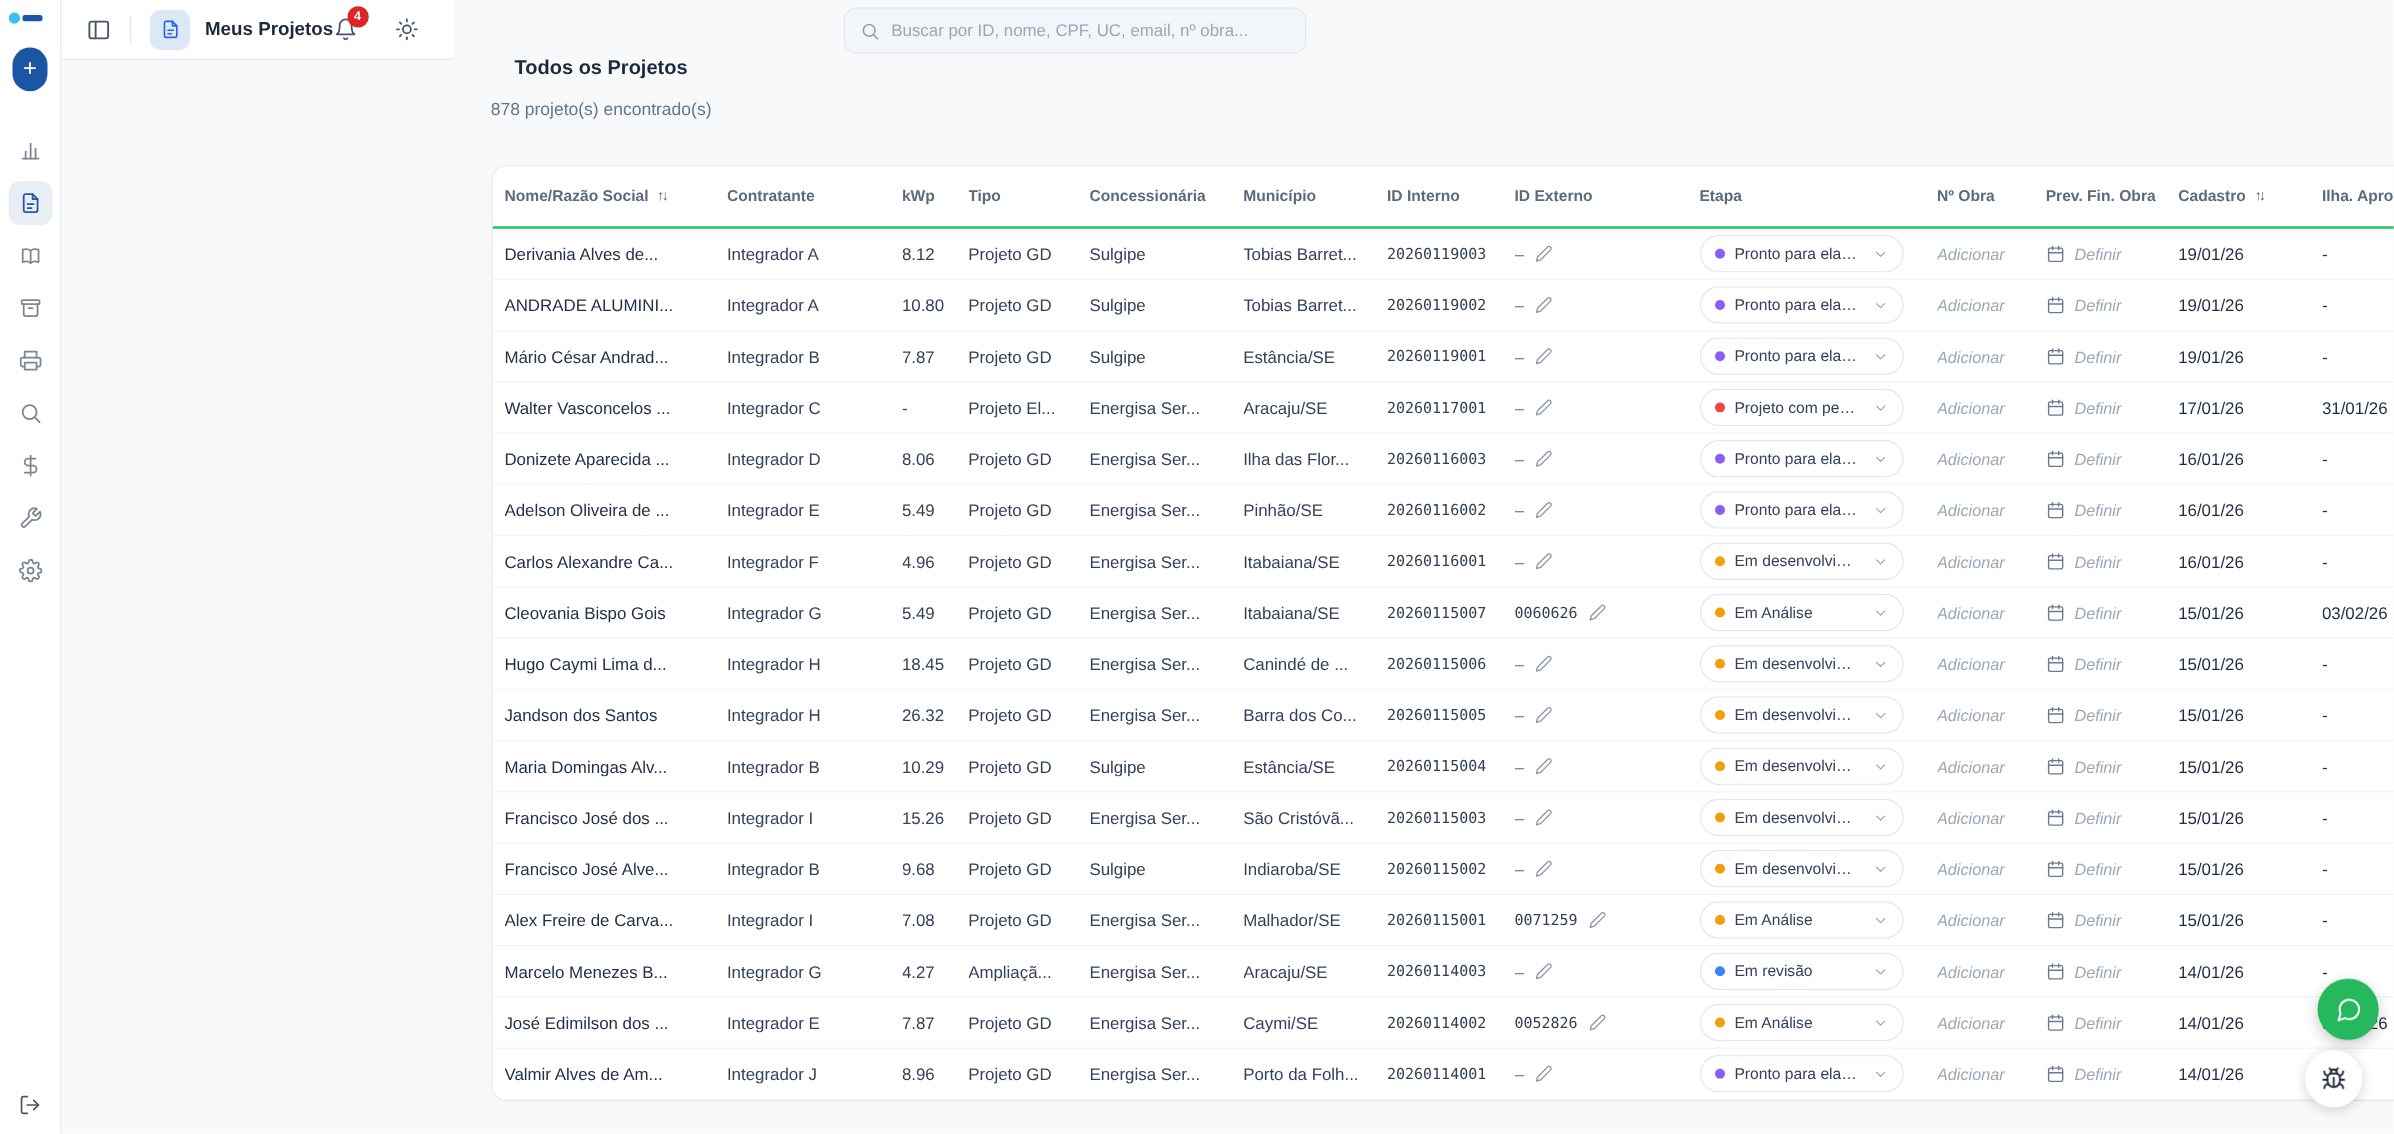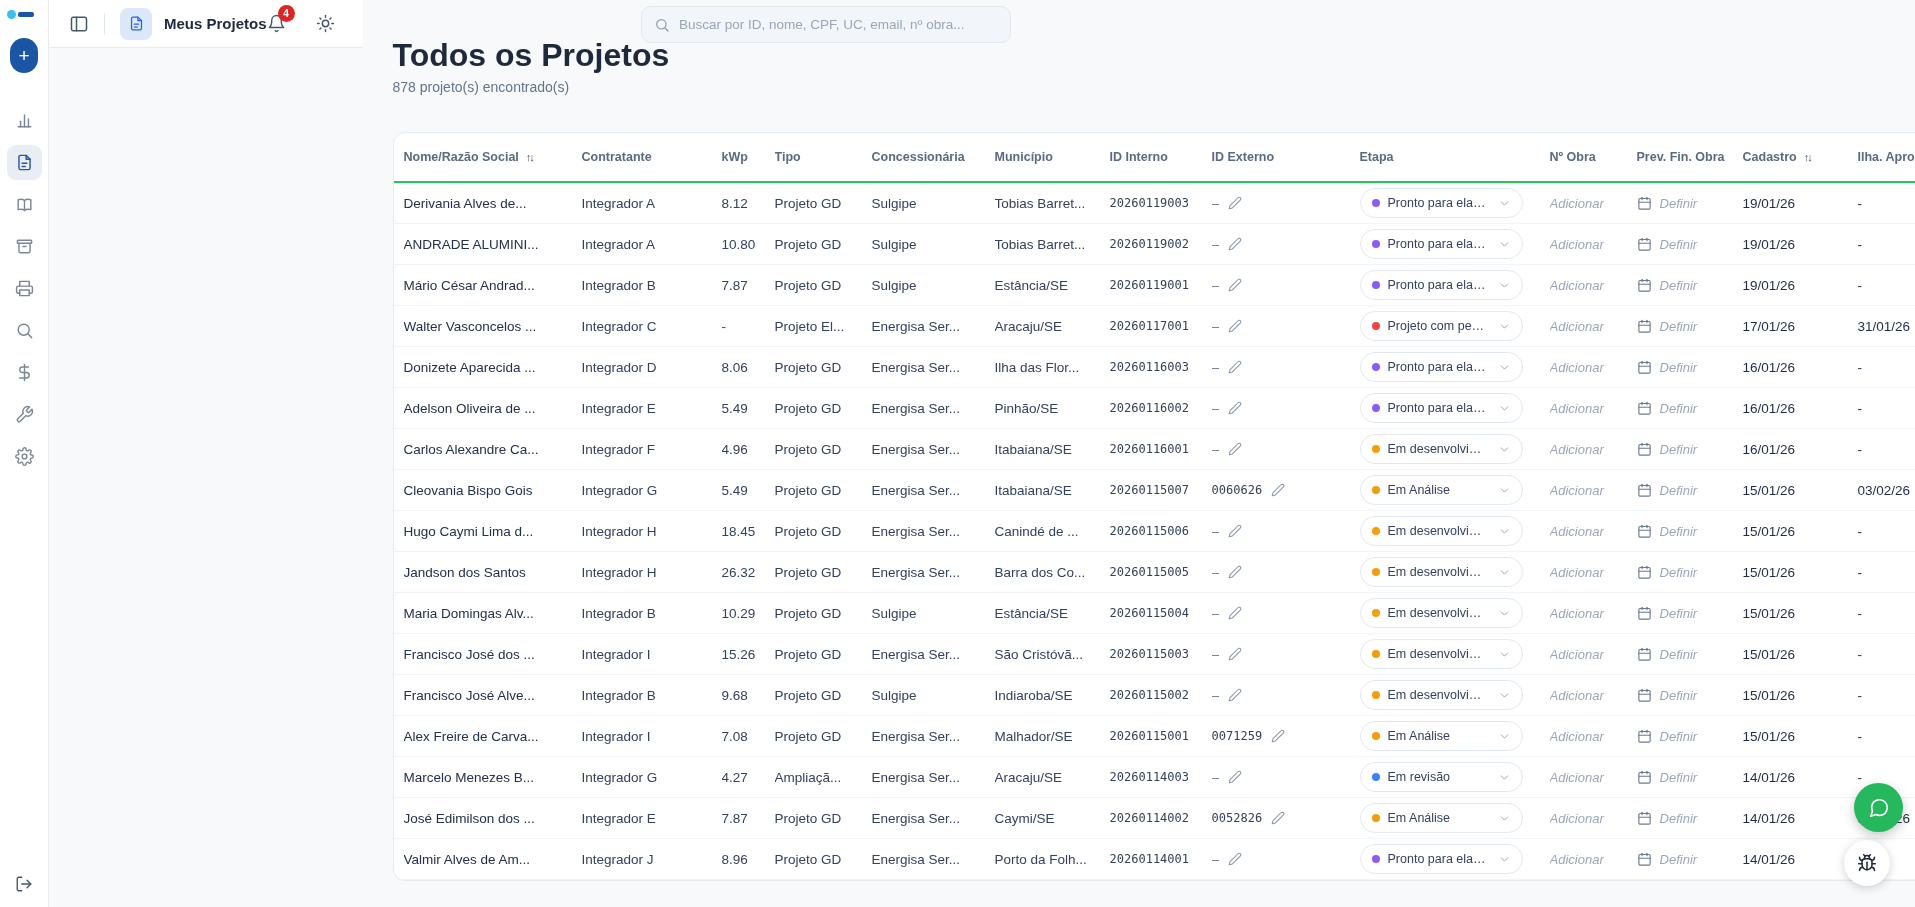--- a/index.html
+++ b/index.html
@@ -22,33 +22,33 @@
   .side-bottom svg { width:18px; height:18px; }
 
   
   .main { flex:1; display:flex; flex-direction:row; min-width:0; }
   .topbar { height:48px; background:#fff; border-bottom:1px solid #e8ecf1; display:flex; align-items:center; padding:0 28px 0 20px; position:relative; flex-shrink:0; }
   .icon-btn { background:none; border:none; color:#475569; cursor:pointer; display:flex; align-items:center; justify-content:center; }
   .tb-divider { width:1px; height:22px; background:#e2e8f0; margin:0 15px; }
   .page-icon { width:32px; height:32px; border-radius:8px; background:#dde8f7; color:#2563eb; display:flex; align-items:center; justify-content:center; margin-right:12px; }
   .page-icon svg { width:17px; height:17px; }
   .tb-title { font-size:15px; font-weight:bold; color:#1e293b; }
-  .search { position:absolute; left:592px; top:6px; width:370px; height:37px; background:#f2f5f9; border:1px solid #e3e8ef; border-radius:10px; display:flex; align-items:center; padding:0 12px; gap:9px; color:#8e9bab; }
+  .search { position:absolute; left:626px; top:6px; width:370px; height:37px; background:#f2f5f9; border:1px solid #e3e8ef; border-radius:10px; display:flex; align-items:center; padding:0 12px; gap:9px; color:#8e9bab; }
   .search svg { width:16px; height:16px; flex-shrink:0; }
   .search input { flex:1; border:none; background:transparent; outline:none; font-size:13.5px; color:#33415c; font-family:"Liberation Sans",sans-serif; }
   .search input::placeholder { color:#9aa7b8; }
   .top-actions { margin-left:auto; display:flex; align-items:center; gap:30px; color:#334155; }
   .top-actions svg { width:19px; height:19px; }
   .bell { position:relative; }
   .badge { position:absolute; top:-9px; right:-9px; background:#dc2626; color:#fff; font-size:10px; font-weight:bold; min-width:17px; height:17px; border-radius:9px; display:flex; align-items:center; justify-content:center; padding:0 4px; }
 
   
   .content { padding:40px 38px 0 30px; flex:1; min-height:0; }
   .content-head { display:flex; justify-content:space-between; align-items:center; }
-  .sec-title { font-size:32px; line-height:30px; font-weight:bold; color:#1e293b;text-align:center; }
+  .sec-title { font-size:16px; line-height:30px; font-weight:bold; color:#1e293b;text-align:center; }
   .sec-sub { margin-top:8px; font-size:14px; line-height:18px; color:#64748b; }
   .head-actions { display:flex; gap:10px; }
   .h-btn { height:35px; padding:0 18px; border-radius:18px; border:1px solid #e2e8f0; background:#fff; display:flex; align-items:center; gap:9px; font-size:13.5px; font-weight:bold; color:#33415c; cursor:pointer; }
   .h-btn svg { width:15px; height:15px; color:#475569; }
 
   
   .card { margin-top:36px; background:#fff; border:1px solid #e5e9f0; border-radius:12px; overflow:hidden; }
   .trow { display:grid; grid-template-columns:178px 140px 53px 97px 123px 115px 102px 148px 190px 87px 106px 115px 90px 90px 40px 64px 1fr; align-items:center; padding:0 10px; }
   .thead { height:50px; border-bottom:2px solid #22c55e; color:#5b6b7f; font-size:12.5px; font-weight:bold; }
   .th { display:flex; align-items:center; gap:7px; padding-right:6px; white-space:nowrap; overflow:hidden; }

